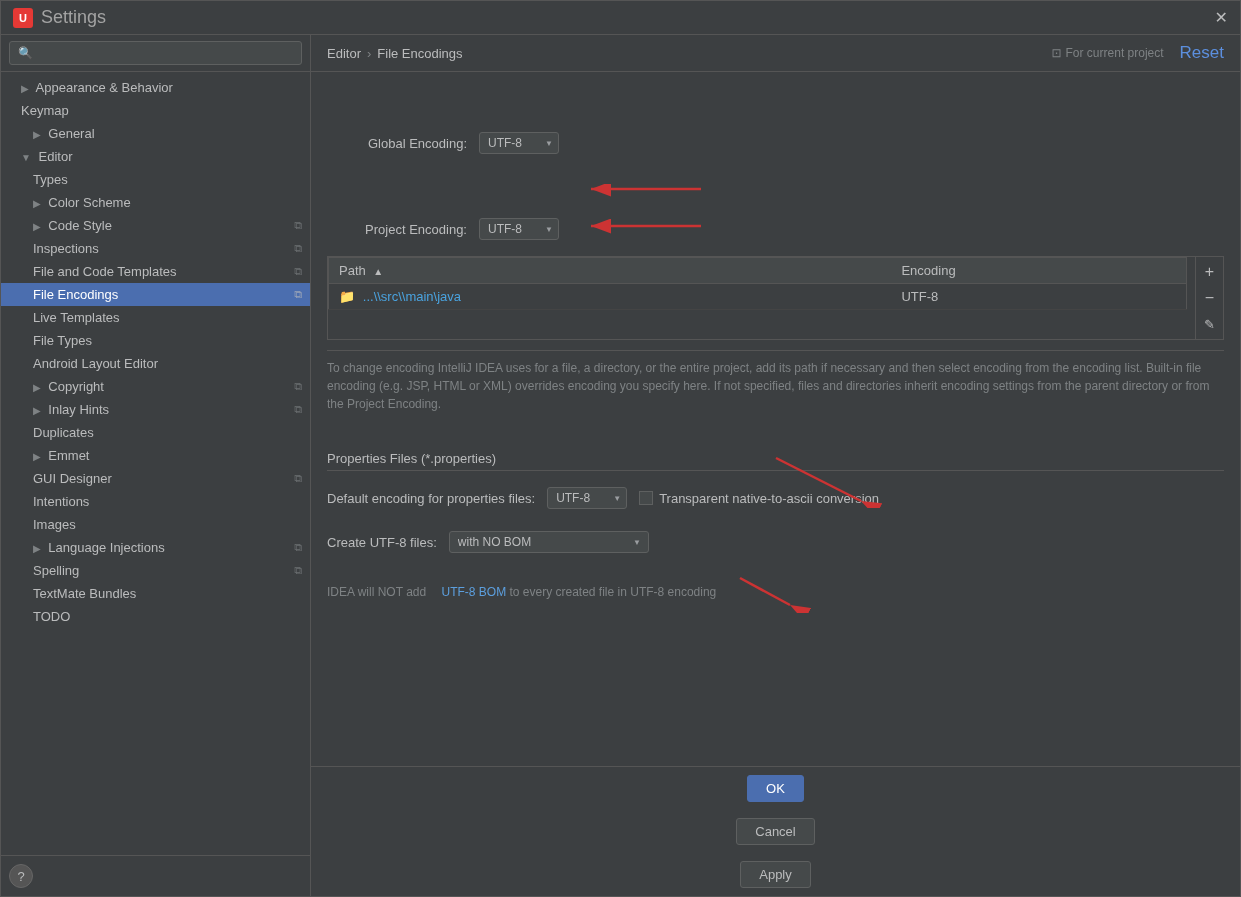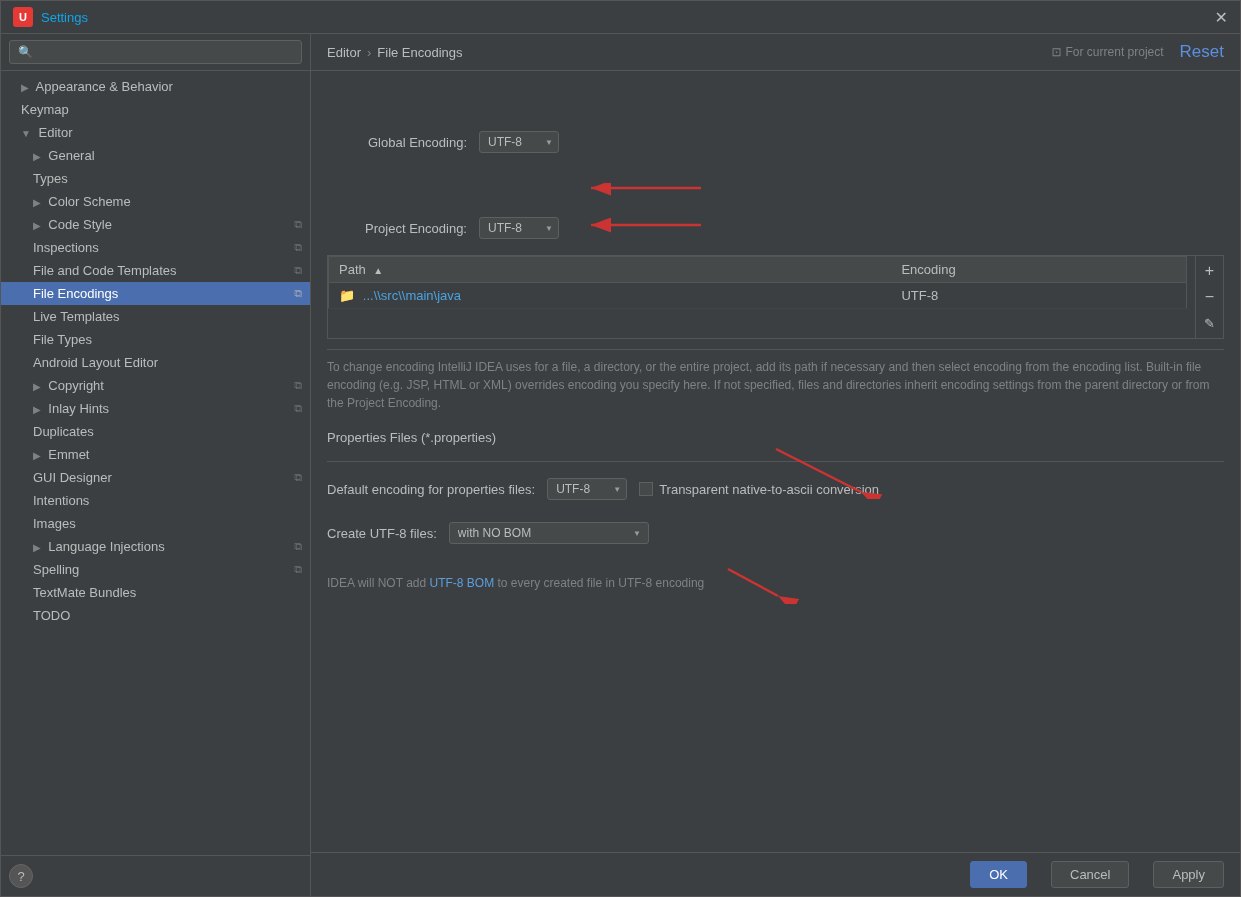--- a/index.html
+++ b/index.html
@@ -31,21 +31,21 @@
     }
 
     .app-icon {
       width: 20px; height: 20px;
       background: #e53935;
       border-radius: 3px;
       display: flex; align-items: center; justify-content: center;
       font-size: 11px; color: white; font-weight: bold;
     }
 
-    .title-text { color: #0ea5e9; font-size: 13px; }
+    .title-text { color: #a3a3a3; font-size: 18px; }
 
     .close-btn {
       cursor: pointer; color: #bbbcbd; font-size: 16px;
     }
 
     .main-body {
       display: flex;
       flex: 1;
       overflow: hidden;
     }
@@ -267,23 +267,23 @@
       font-size: 12px;
       line-height: 1.5;
       padding: 8px 0;
       border-top: 1px solid #555;
     }
 
     .section-title {
       color: #bbbcbd;
       font-size: 13px;
       font-weight: 500;
-      margin-top: 0;
+      margin-top: 20px;
       border-bottom: 1px solid #555;
-      padding-bottom: 16px;
+      padding-bottom: 4px;
     }
 
     .prop-row {
       display: flex;
       align-items: center;
       gap: 12px;
       margin: 6px 0;
     }
 
     .prop-label { color: #bbbcbd; }
@@ -341,32 +341,33 @@
       color: #9a9da0;
       pointer-events: none;
     }
 
     .idea-note {
       color: #7e8284;
       font-size: 12px;
       margin-top: 4px;
     }
 
-    .idea-note .link { color: #5c9fde; }
+    .idea-note .link { color: #5c9fde; margin-left: 12px; }
 
     
     .dialog-footer {
       display: flex;
       align-items: center;
       justify-content: flex-end;
       padding: 8px 16px;
-      gap: 24px;
+      gap: 16px;
       border-top: 1px solid #555;
       background: #3c3f41;
       flex-shrink: 0;
+      flex-direction: column;
     }
 
     .btn {
       padding: 5px 18px;
       border: 1px solid #5e6060;
       border-radius: 3px;
       cursor: pointer;
       font-size: 13px;
       background: #45494a;
       color: #bbbcbd;
@@ -419,31 +420,31 @@
             <span>
               <span class="arrow">▶</span>
               Appearance &amp; Behavior
             </span>
           </div>
 
           <div class="nav-item indent-1">
             <span>Keymap</span>
           </div>
 
+          <div class="nav-item indent-2">
+            <span>
+              <span class="arrow">▶</span>
+              General
+            </span>
+          </div>
+
           <div class="nav-item indent-1">
             <span>
               <span class="arrow">▼</span>
               Editor
-            </span>
-          </div>
-
-          <div class="nav-item indent-2">
-            <span>
-              <span class="arrow">▶</span>
-              General
             </span>
           </div>
 
           <div class="nav-item indent-2">
             <span>Types</span>
           </div>
 
           <div class="nav-item indent-2">
             <span>
               <span class="arrow">▶</span>

